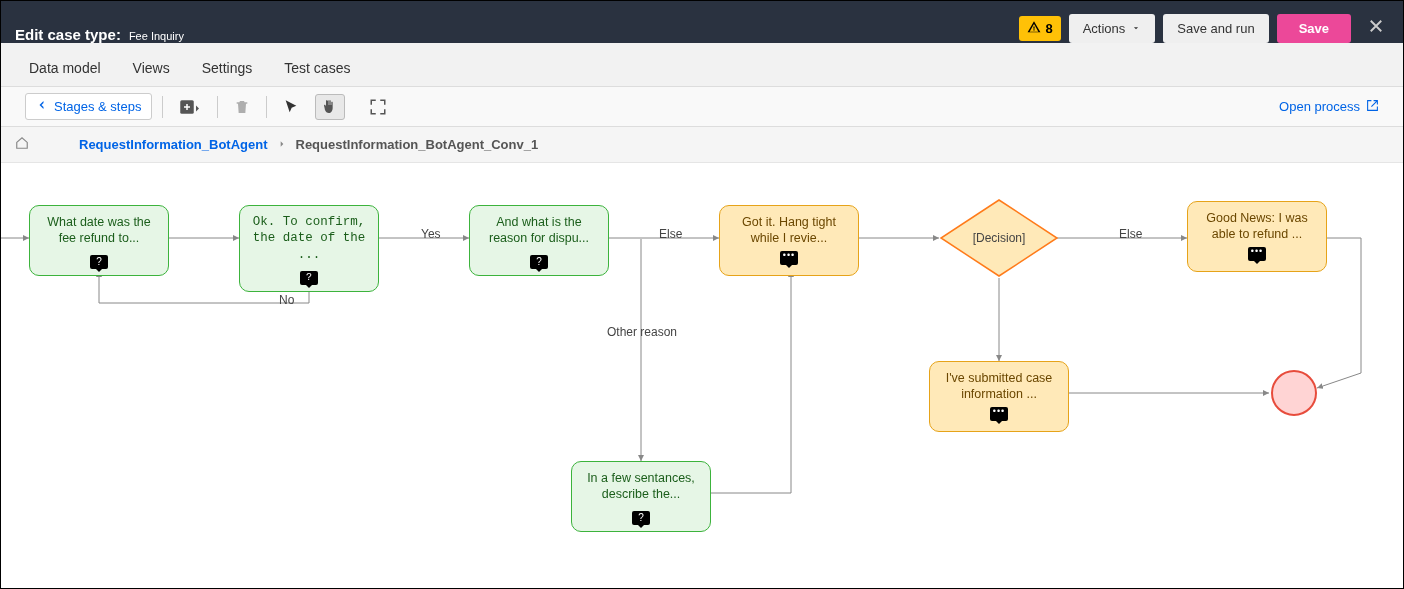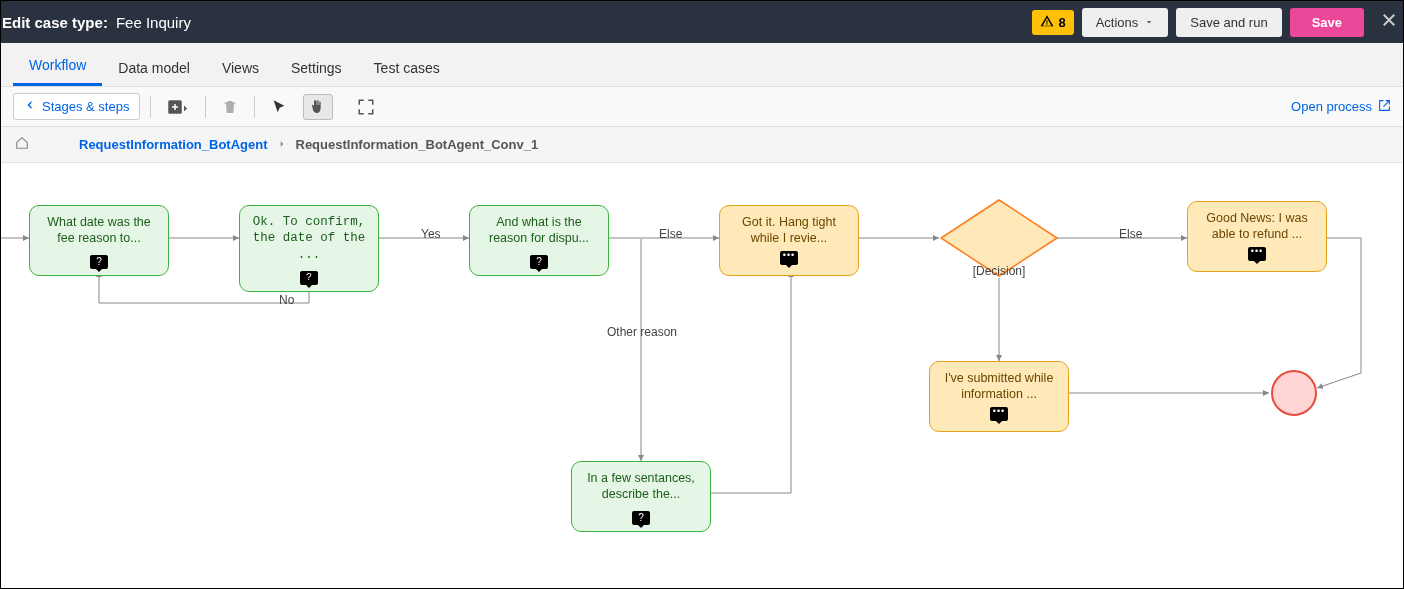--- a/index.html
+++ b/index.html
@@ -1,36 +1,36 @@
 <!DOCTYPE html>
 <html><head>
 <meta charset="utf-8">
 <style>
   * { box-sizing: border-box; margin: 0; padding: 0; }
   body { font-family: Arial, Helvetica, sans-serif; font-size: 13px; color: #333; background: #fff; }
   .app { width: 1404px; height: 589px; border: 1px solid #000; position: relative; overflow: hidden; }
 
   
-  .header { background: #2a3240; color: #fff; height: 42px; display: flex; align-items: center; padding: 0 1px; justify-content: space-between; }
+  .header { background: #2a3240; color: #fff; height: 42px; display: flex; align-items: flex-end; padding: 0 14px; justify-content: space-between; }
   .header-left { display: flex; align-items: baseline; gap: 8px; }
   .header-label { font-weight: 700; font-size: 15px; }
-  .header-title { font-size: 15px; font-weight: 400; }
+  .header-title { font-size: 11px; font-weight: 400; }
   .header-right { display: flex; align-items: center; gap: 8px; }
   .warn-badge { background: #ffc107; color: #000; padding: 4px 8px; border-radius: 3px; font-weight: 700; display: flex; align-items: center; gap: 4px; font-size: 13px; }
   .btn { background: #efefef; color: #333; border: none; padding: 7px 14px; border-radius: 3px; font-size: 13px; cursor: pointer; display: flex; align-items: center; gap: 6px; }
   .btn-primary { background: #ec4899; color: #fff; font-weight: 700; padding: 7px 22px; }
   .close-x { color: #ccc; font-size: 20px; cursor: pointer; padding: 0 4px 0 8px; }
 
   
   .tabs { background: #f2f2f2; border-bottom: 1px solid #ddd; display: flex; padding: 0 12px; height: 44px; align-items: flex-end; }
   .tab { padding: 12px 16px 10px 16px; cursor: pointer; font-size: 14px; color: #333; }
   .tab.active { color: #0064e6; border-bottom: 3px solid #0064e6; }
 
   
-  .toolbar { background: #f9f9f9; border-bottom: 1px solid #ddd; display: flex; align-items: center; justify-content: space-between; padding: 6px 12px; height: 40px; }
+  .toolbar { background: #f9f9f9; border-bottom: 1px solid #ddd; display: flex; align-items: center; justify-content: space-between; padding: 6px 24px; height: 40px; }
   .toolbar-left { display: flex; align-items: center; gap: 10px; }
   .link-btn { display: flex; align-items: center; gap: 6px; color: #0064e6; border: 1px solid #ccc; background: #fff; padding: 5px 10px; border-radius: 3px; font-size: 13px; cursor: pointer; }
   .sep { width: 1px; height: 22px; background: #ccc; }
   .icon-btn { color: #666; cursor: pointer; padding: 4px 6px; display: inline-flex; align-items: center; }
   .icon-btn.box { border: 1px solid #bbb; border-radius: 3px; background:#e8e8e8;}
   .open-process { color: #0064e6; display: flex; align-items: center; gap: 6px; font-size: 13px; cursor: pointer; }
 
   
   .breadcrumb { background: #f5f5f5; border-bottom: 1px solid #e5e5e5; display: flex; align-items: center; padding: 8px 14px; height: 36px; font-size: 13px; }
   .breadcrumb .home-icon { color: #888; margin-right: 10px; }
@@ -46,21 +46,21 @@
   .node.green { background: #e6f6e6; border: 1.5px solid #3cb33c; color: #1b5e1b; }
   .node.yellow { background: #ffe9b8; border: 1.5px solid #e6a319; color: #6b4700; }
   .node-icon { margin-top: 4px; font-size: 14px; }
   .q-icon { display:inline-block;width:18px;height:14px;background:#000;border-radius:2px;position:relative;color:#fff;font-size:10px;line-height:14px;}
   .q-icon::after{content:"";position:absolute;left:6px;top:14px;border:3px solid transparent;border-top-color:#000;}
   .d-icon { display:inline-block;width:18px;height:14px;background:#000;border-radius:2px;position:relative;}
   .d-icon::before{content:"•••";position:absolute;left:0;right:0;top:-1px;color:#fff;font-size:9px;letter-spacing:1px;}
   .d-icon::after{content:"";position:absolute;left:6px;top:14px;border:3px solid transparent;border-top-color:#000;}
 
   
-  .diamond-wrap { position: absolute; display:flex; align-items:flex-end; justify-content:center; }
+  .diamond-wrap { position: absolute; display:flex; align-items:center; justify-content:center; }
   .diamond-label { position: relative; z-index: 2; font-size: 12px; color: #444; }
 
   
   .end-circle { position: absolute; width: 46px; height: 46px; border-radius: 50%; background: #ffd4d4; border: 2px solid #e74c3c; }
 
   
   .edge-label { position: absolute; font-size: 12px; color: #444; background: transparent; }
 
   
   svg.edges { position: absolute; top: 0; left: 0; width: 100%; height: 100%; overflow: visible; }
@@ -96,21 +96,20 @@
       <button class="btn btn-primary">Save</button>
       <span class="close-x">
         <svg width="18" height="18" viewBox="0 0 24 24">
             <path stroke="#ccc" stroke-width="2.5" fill="none" d="M5 5l14 14M19 5L5 19"></path>
           </svg>
       </span>
     </div>
   </div>
 
   <div class="tabs">
-    <div class="tab active">Workflow</div>
     <div class="tab">Data model</div>
     <div class="tab">Views</div>
     <div class="tab">Settings</div>
     <div class="tab">Test cases</div>
   </div>
 
   <div class="toolbar">
     <div class="toolbar-left">
       <button class="link-btn">
         <span>
@@ -204,21 +203,21 @@
       <path d="M 1056 75 L 1186 75" stroke="#888" fill="none" marker-end="url(#arrow)"></path>
 
       <path d="M 998 115 L 998 198" stroke="#888" fill="none" marker-end="url(#arrow)"></path>
 
       <path d="M 1326 75 L 1360 75 L 1360 210 L 1316 225" stroke="#888" fill="none" marker-end="url(#arrow)"></path>
 
       <path d="M 1068 230 L 1268 230" stroke="#888" fill="none" marker-end="url(#arrow)"></path>
     </svg>
 
     <div class="node green" style="left:28px; top:42px;">
-      <span>What date was the fee reason to...</span>
+      <span>What date was the fee refund to...</span>
       <span class="node-icon"><span class="q-icon">?</span></span>
     </div>
 
     <div class="node green" style="left:238px; top:42px;font-family:Liberation Mono, monospace;">
       <span>Ok. To confirm, the date of the ...</span>
       <span class="node-icon"><span class="q-icon">?</span></span>
     </div>
 
     <div class="node green" style="left:468px; top:42px;">
       <span>And what is the reason for dispu...</span>
@@ -236,21 +235,21 @@
       </svg>
       <span class="diamond-label">[Decision]</span>
     </div>
 
     <div class="node yellow" style="left:1186px; top:38px;">
       <span>Good News: I was able to refund ...</span>
       <span class="node-icon"><span class="d-icon"></span></span>
     </div>
 
     <div class="node yellow" style="left:928px; top:198px;">
-      <span>I've submitted while information ...</span>
+      <span>I've submitted case information ...</span>
       <span class="node-icon"><span class="d-icon"></span></span>
     </div>
 
     <div class="node green" style="left:570px; top:298px;">
       <span>In a few sentances, describe the...</span>
       <span class="node-icon"><span class="q-icon">?</span></span>
     </div>
 
     <div class="end-circle" style="left:1270px; top:207px;"></div>
 

